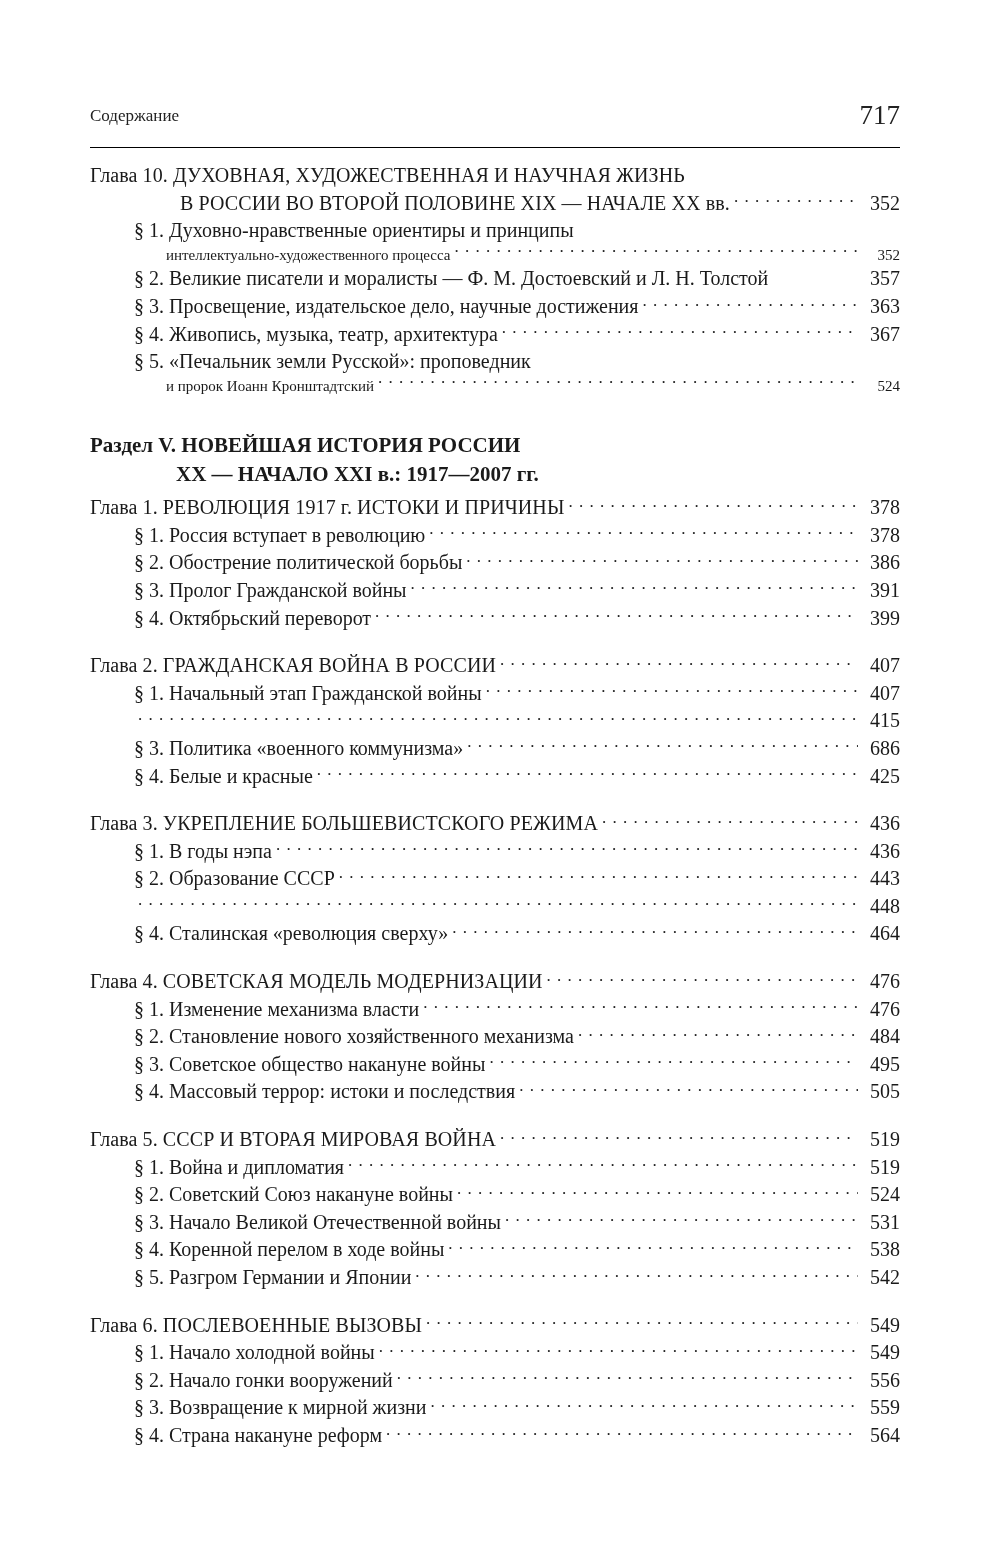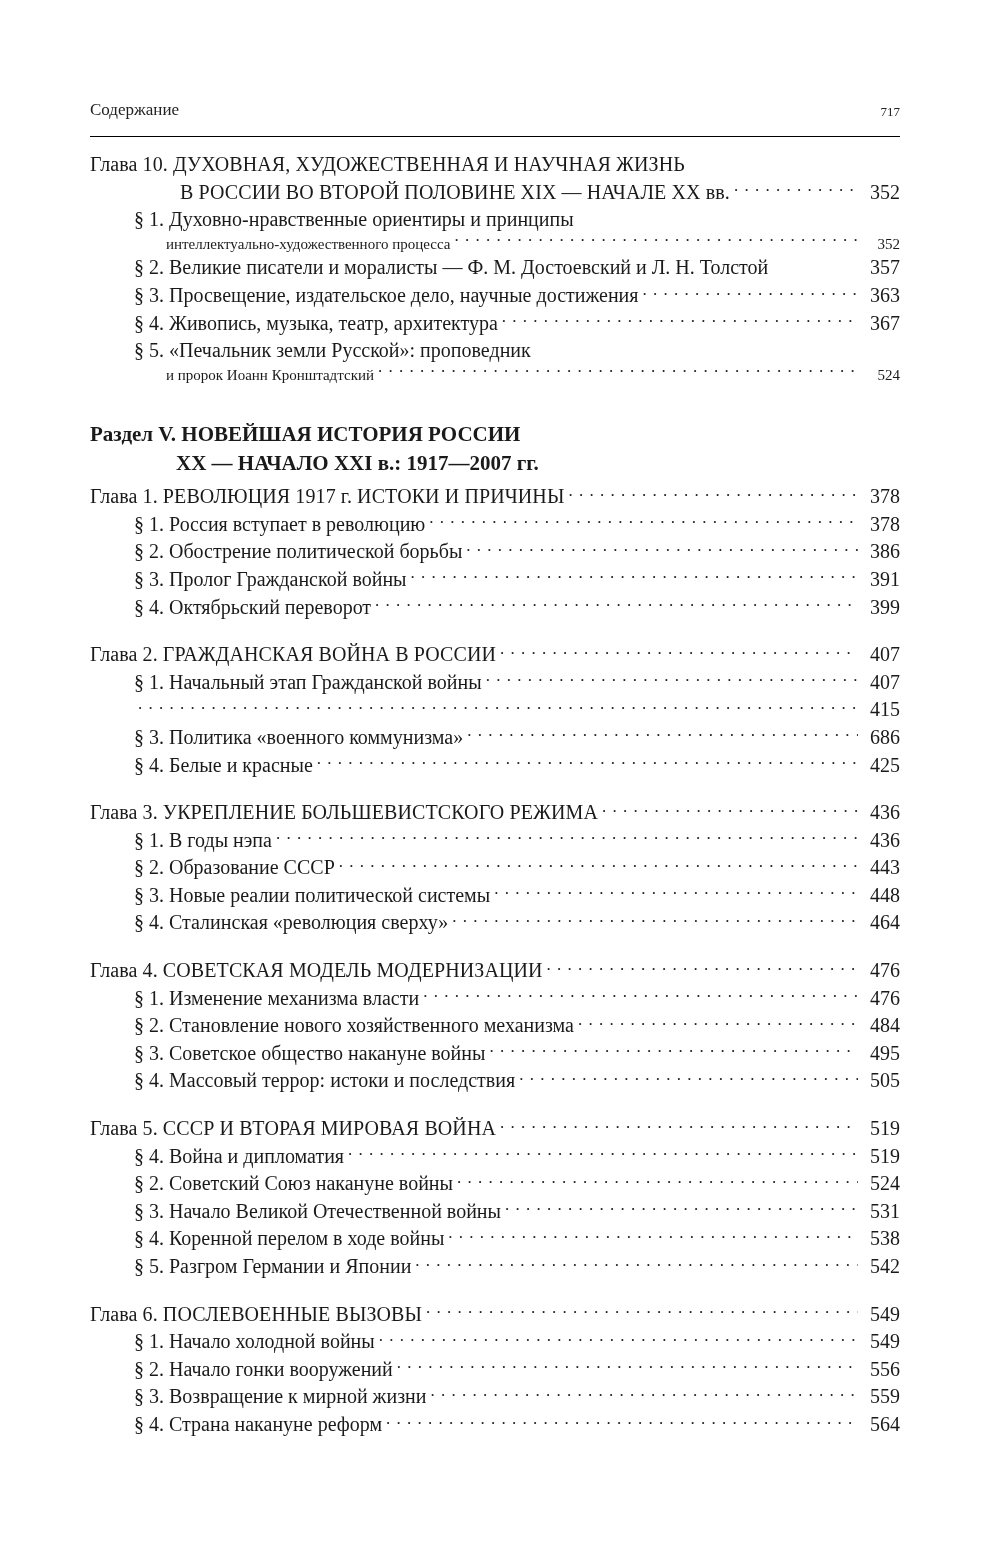--- a/index.html
+++ b/index.html
@@ -24,27 +24,27 @@
   }
   .content {
     position: absolute;
     left: 90px;
     top: 100px;
     width: 810px;
   }
   .running-head {
     display: flex;
     justify-content: space-between;
-    align-items: flex-end;
+    align-items: center;
     font-size: 17px;
     color: #222;
     margin-bottom: 16px;
   }
   .running-head .folio {
-    font-size: 13px;
+    font-size: 27px;
   }
   .rule {
     border: none;
     border-top: 1.5px solid #000;
     margin: 0 0 14px 0;
   }
   
   .entry {
     display: flex;
     align-items: baseline;
@@ -231,21 +231,20 @@
           <span class="label">§ 1. В годы нэпа</span>
           <span class="leader"></span>
           <span class="page-num">436</span>
         </div>
         <div class="entry section">
           <span class="label">§ 2. Образование СССР</span>
           <span class="leader"></span>
           <span class="page-num">443</span>
         </div>
         <div class="entry section">
-          <span class="label">§ 3. Новые реалии политической системы</span>
           <span class="leader"></span>
           <span class="page-num">448</span>
         </div>
         <div class="entry section">
           <span class="label">§ 4. Сталинская «революция сверху»</span>
           <span class="leader"></span>
           <span class="page-num">464</span>
         </div>
         <div class="gap"></div>
         <div class="entry chapter">
@@ -273,21 +272,21 @@
           <span class="leader"></span>
           <span class="page-num">505</span>
         </div>
         <div class="gap"></div>
         <div class="entry chapter">
           <span class="label">Глава 5. СССР И ВТОРАЯ МИРОВАЯ ВОЙНА</span>
           <span class="leader"></span>
           <span class="page-num">519</span>
         </div>
         <div class="entry section">
-          <span class="label">§ 4. Война и дипломатия</span>
+          <span class="label">§ 1. Война и дипломатия</span>
           <span class="leader"></span>
           <span class="page-num">519</span>
         </div>
         <div class="entry section">
           <span class="label">§ 2. Советский Союз накануне войны</span>
           <span class="leader"></span>
           <span class="page-num">524</span>
         </div>
         <div class="entry section">
           <span class="label">§ 3. Начало Великой Отечественной войны</span>

